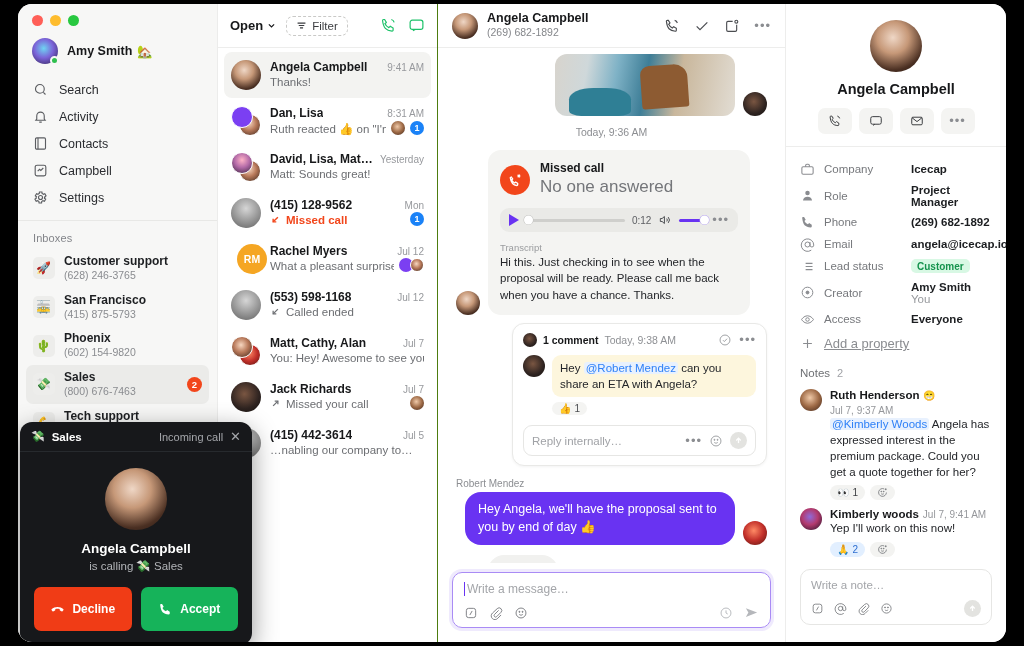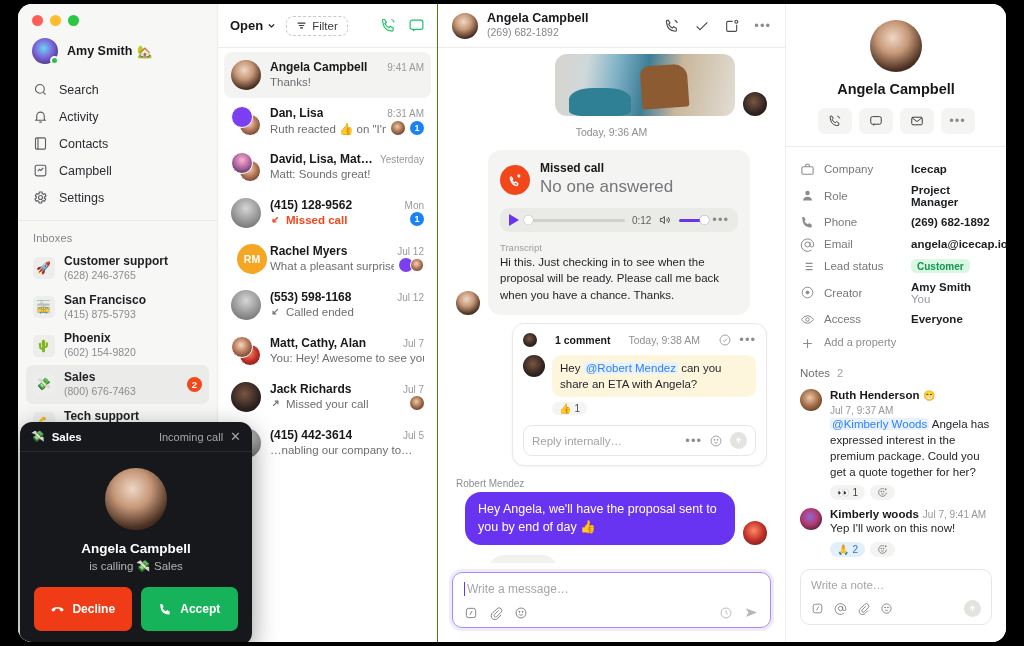--- a/index.html
+++ b/index.html
@@ -232,21 +232,21 @@
   }
   .dots-h { font-size: 13px; color: #8b8d91; letter-spacing: 1px; line-height: 0.6; }
   .tr-label { font-size: 9.5px; color: #9a9c9f; margin-top: 10px; }
   .tr-text { font-size: 11.5px; color: #24262a; line-height: 1.42; margin-top: 1px; }
 
   .commentcard {
     margin-left: 56px; background: #fff; border: 1px solid #e9e9e7;
     border-radius: 12px; padding: 9px 10px; max-width: 286px;
     box-shadow: 0 1px 3px rgba(0,0,0,0.05);
   }
-  .cm-head { display: flex; align-items: center; gap: 18px; }
+  .cm-head { display: flex; align-items: center; gap: 6px; }
   .cm-av { width: 14px; height: 14px; border-radius: 50%; flex: 0 0 14px; }
   .cm-count { font-size: 10.5px; font-weight: 700; color: #17181a; }
   .cm-time { font-size: 10.5px; color: #8e9094; }
   .cm-head .right { margin-left: auto; display: flex; gap: 7px; align-items: center; color: #9a9c9f; }
   .cm-body { display: flex; gap: 7px; margin-top: 8px; align-items: flex-start; }
   .cm-body .avatar { width: 22px; height: 22px; flex: 0 0 22px; }
   .cm-bubble {
     background: #fdf6dd; border-radius: 9px; padding: 5px 8px;
     font-size: 11.5px; color: #24262a; line-height: 1.4;
   }
@@ -305,21 +305,21 @@
   }
   .props { padding: 11px 14px 6px 14px; }
   .prop { display: flex; align-items: center; gap: 9px; padding: 3.5px 0; }
   .prop-key { font-size: 11.5px; color: #76787c; width: 78px; flex: 0 0 78px; }
   .prop-val { font-size: 11.5px; font-weight: 700; color: #1c1e21; }
   .prop-val .muted { color: #97999d; font-weight: 400; }
   .chip {
     background: #d8f8e4; color: #15934d; font-size: 10px; font-weight: 700;
     border-radius: 5px; padding: 1.5px 6px; display: inline-block;
   }
-  .add-prop { display: flex; align-items: flex-start; gap: 9px; padding: 6px 0 0 0; color: #8a8c90; font-size: 11px; cursor: pointer; }
+  .add-prop { display: flex; align-items: flex-start; gap: 9px; padding: 6px 0 0 0; color: #8a8c90; font-size: 13px; cursor: pointer; text-decoration: underline; }
 
   .notes-head { padding: 10px 14px 4px 14px; display: flex; gap: 7px; align-items: baseline; }
   .notes-title { font-size: 11.5px; color: #6e7074; }
   .notes-num { font-size: 11px; color: #a0a2a6; }
   .note { display: flex; gap: 8px; padding: 6px 14px 2px 14px; }
   .note .avatar { width: 22px; height: 22px; flex: 0 0 22px; }
   .note-head { display: flex; align-items: center; gap: 4px; flex-wrap: wrap; }
   .note-author { font-size: 11.5px; font-weight: 700; color: #17181a; }
   .note-time { font-size: 10px; color: #95979b; }
   .note-text { font-size: 11.5px; color: #24262a; line-height: 1.38; margin-top: 1px; }

